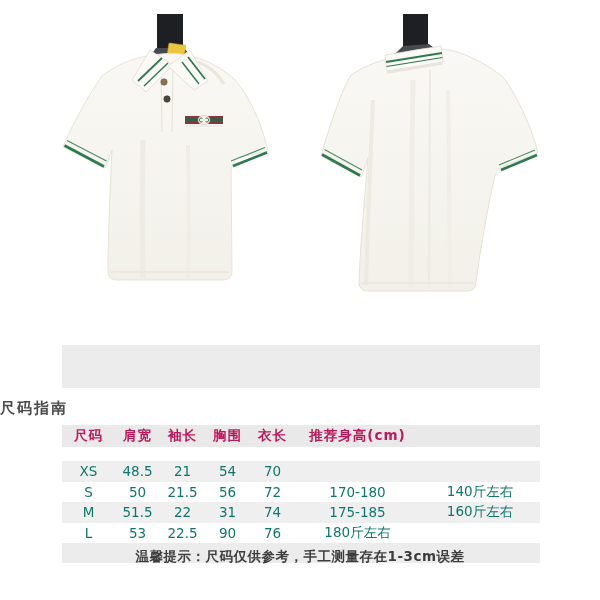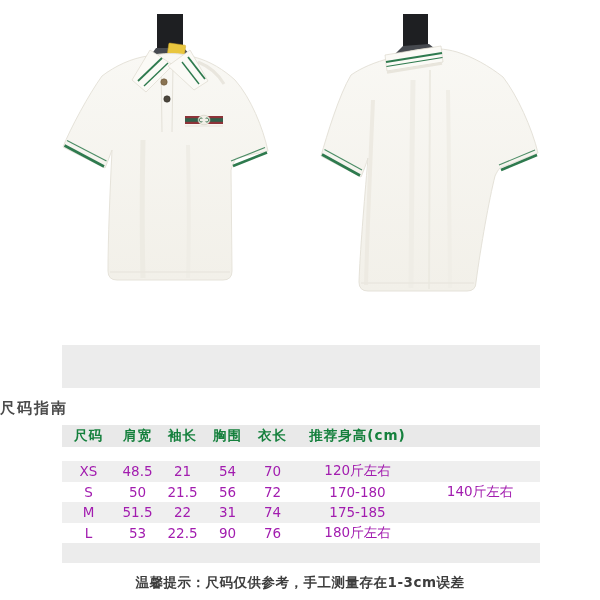--- a/index.html
+++ b/index.html
@@ -12,28 +12,28 @@
   .photo-front{left:58px;}
   .photo-back{left:313px;}
 
   
   .band-top{position:absolute;left:62px;top:345px;width:478px;height:43px;background:#ececec;}
   .sg-title{position:absolute;left:0;top:399px;width:600px;margin:0;text-align:left;
     font-size:15px;font-weight:700;color:#4b4b4b;letter-spacing:2px;}
   .sg-table{position:absolute;left:62px;top:425px;width:478px;}
   .sg-row{display:grid;grid-template-columns:53px 45px 45px 45px 45px 125px 120px;align-items:center;}
   .sg-head{height:22px;background:#e9e9e9;}
-  .sg-head .cell{font-size:13.5px;font-weight:700;color:#15803d;letter-spacing:1px;}
+  .sg-head .cell{font-size:13.5px;font-weight:700;color:#be185d;letter-spacing:1px;}
   .sg-gap{height:14px;}
   .sg-r{height:20.5px;}
-  .sg-r .cell{font-size:13.5px;font-weight:500;color:#a21caf;}
+  .sg-r .cell{font-size:13.5px;font-weight:500;color:#0f766e;}
   .sg-r.alt{background:#efefef;}
   .cell{text-align:center;white-space:nowrap;}
   .band-bottom{height:20px;background:#ececec;}
-  .sg-note{position:absolute;left:0;top:574px;width:600px;margin:0;text-align:center;
+  .sg-note{position:absolute;left:0;top:548px;width:600px;margin:0;text-align:center;
     font-size:13.5px;font-weight:600;color:#3d3d3d;letter-spacing:0.5px;}
 </style>
 </head>
 <body>
 
 <div class="stage">
 
   <div class="photos">
 
     <svg class="photo photo-front" width="218" height="295" viewBox="0 0 218 295">
@@ -157,38 +157,38 @@
       <div class="cell">推荐身高(cm)</div>
     </div>
     <div class="sg-gap"></div>
 
     <div class="sg-row sg-r alt">
       <div class="cell">XS</div>
       <div class="cell">48.5</div>
       <div class="cell">21</div>
       <div class="cell">54</div>
       <div class="cell">70</div>
-      <div class="cell">120斤左右</div>
     </div>
     <div class="sg-row sg-r">
       <div class="cell">S</div>
       <div class="cell">50</div>
       <div class="cell">21.5</div>
       <div class="cell">56</div>
       <div class="cell">72</div>
       <div class="cell">170-180</div>
       <div class="cell">140斤左右</div>
     </div>
     <div class="sg-row sg-r alt">
       <div class="cell">M</div>
       <div class="cell">51.5</div>
       <div class="cell">22</div>
       <div class="cell">31</div>
       <div class="cell">74</div>
       <div class="cell">175-185</div>
+      <div class="cell">160斤左右</div>
     </div>
     <div class="sg-row sg-r">
       <div class="cell">L</div>
       <div class="cell">53</div>
       <div class="cell">22.5</div>
       <div class="cell">90</div>
       <div class="cell">76</div>
       <div class="cell">180斤左右</div>
     </div>
 

